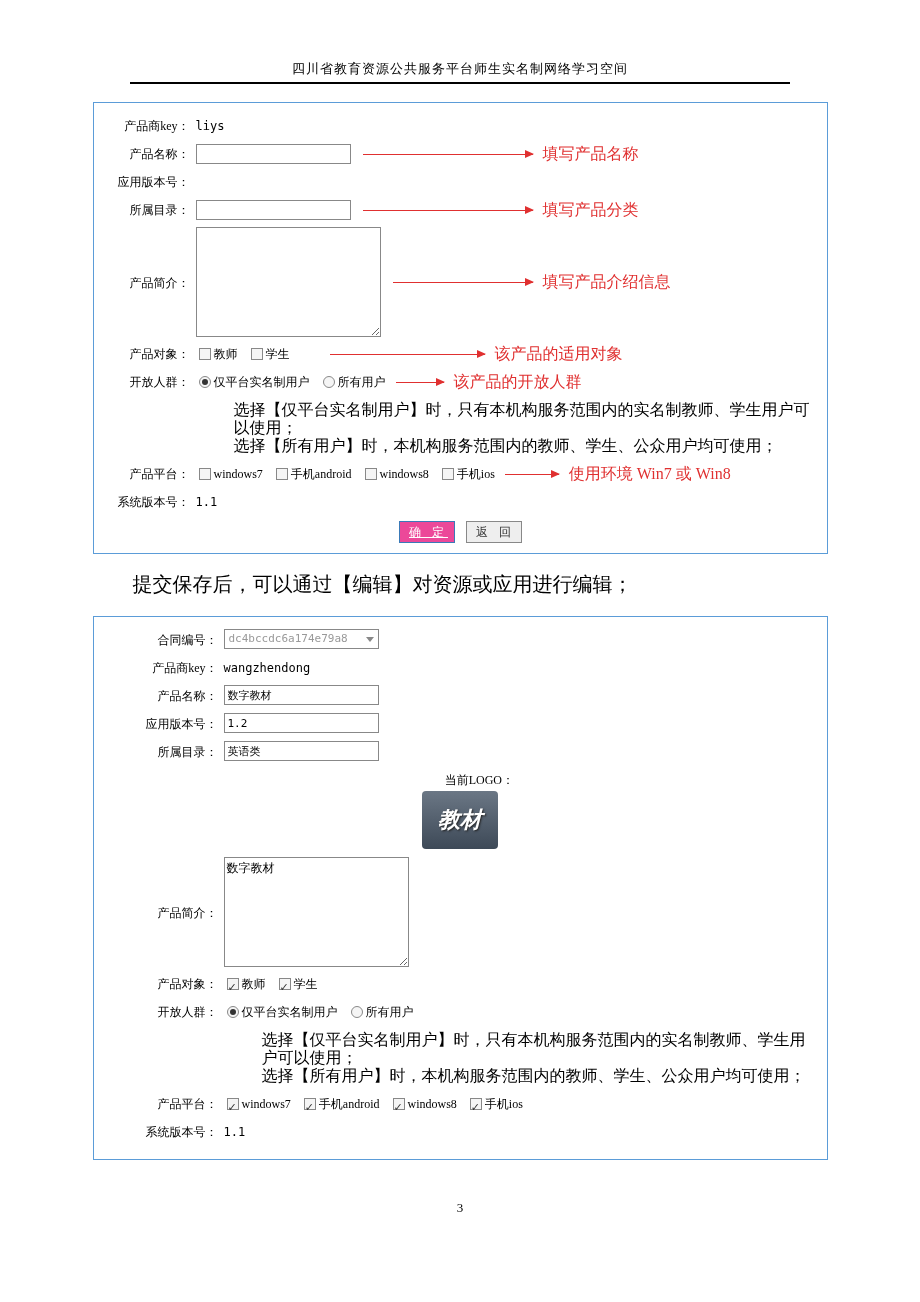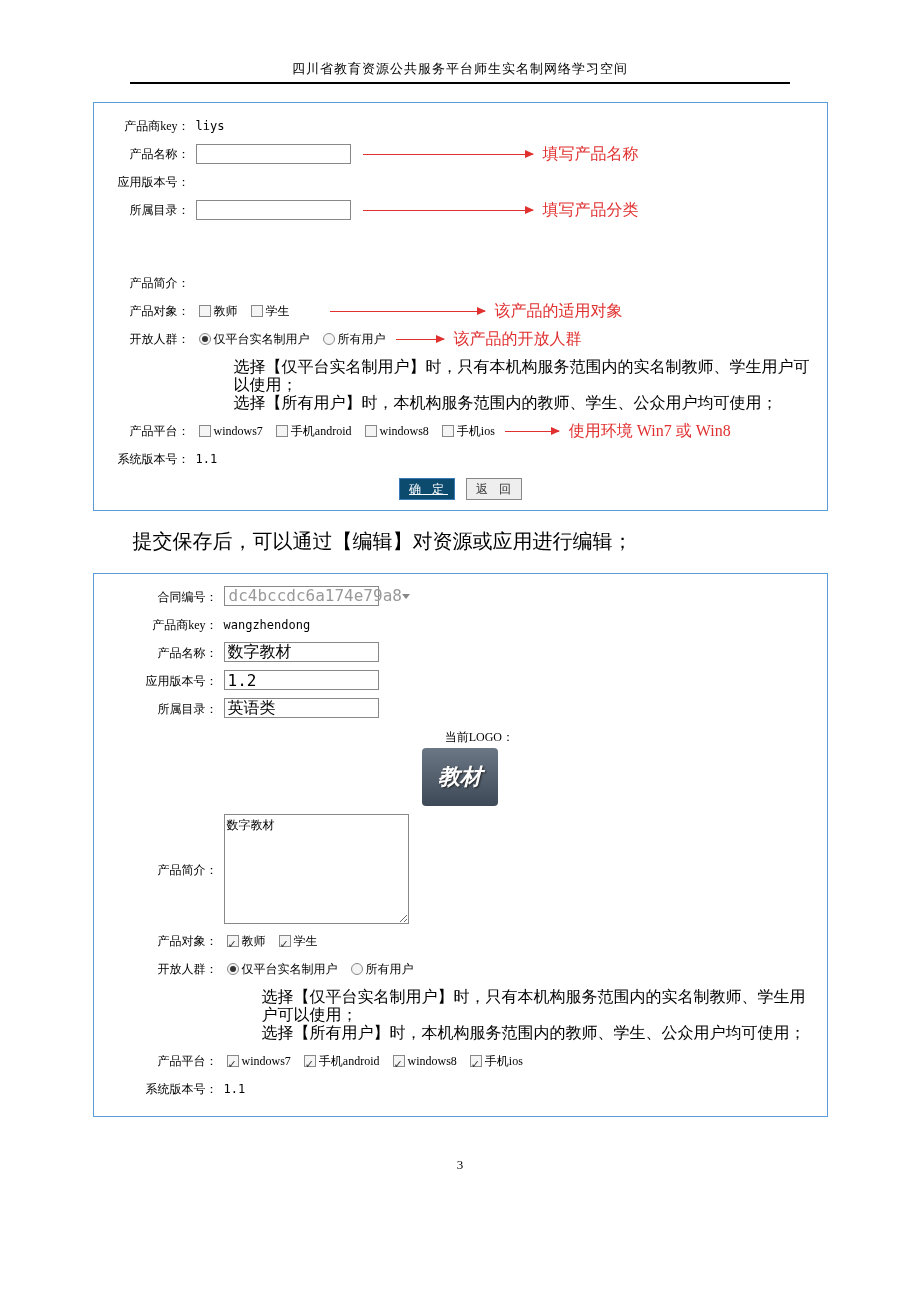--- a/index.html
+++ b/index.html
@@ -4,35 +4,35 @@
 <style>
 * { box-sizing: border-box; margin: 0; padding: 0; }
 body { font-family: SimSun, "宋体", serif; font-size: 12px; background: #fff; width: 920px; margin: 0 auto; padding: 60px 0; color: #000; }
 .page-header { text-align: center; font-size: 13px; letter-spacing: 1px; margin-bottom: 4px; }
 .header-line { width: 660px; height: 2px; margin: 0 auto 18px; border-top: 1px solid #000; border-bottom: 1px solid #000; }
 .form-panel { border: 1px solid #5b9cd8; width: 735px; margin: 0 auto 18px; padding: 12px 10px 10px 10px; position: relative; }
 .row { display: flex; align-items: flex-start; margin-bottom: 6px; line-height: 22px; }
 .lbl { width: 92px; text-align: right; padding-right: 6px; flex-shrink: 0; }
 .val { display: flex; align-items: center; flex-wrap: wrap; }
 .val-txt { font-family: SimSun, monospace; }
-input.text, .sel { border: 1px solid #888; height: 20px; padding: 0 3px; font-family: SimSun, monospace; font-size: 16px; background: #fff; }
+input.text, .sel { border: 1px solid #888; height: 20px; padding: 0 3px; font-family: SimSun, monospace; font-size: 11px; background: #fff; }
 input.text { width: 155px; }
 .sel { width: 155px; height: 20px; display: flex; align-items: center; justify-content: space-between; padding: 0 4px; color: #999; }
 .sel-arrow { width: 0; height: 0; border-left: 4px solid transparent; border-right: 4px solid transparent; border-top: 5px solid #888; }
 textarea.ta { border: 1px solid #888; width: 185px; height: 110px; resize: both; font-family: SimSun; font-size: 12px; padding: 2px; }
 .ck, .rd { width: 12px; height: 12px; border: 1px solid #888; display: inline-block; vertical-align: middle; position: relative; background: #f5f5f5; }
 .rd { border-radius: 50%; }
 .rd.checked::after { content: ""; position: absolute; top: 2px; left: 2px; width: 6px; height: 6px; border-radius: 50%; background: #333; }
 .ck.checked::after { content: "✓"; position: absolute; top: -3px; left: 0; font-size: 11px; color: #333; }
 .opt { display: inline-flex; align-items: center; margin-right: 10px; }
 .opt span { margin-left: 3px; }
 .note { margin-left: 130px; margin-top: 8px; margin-bottom: 8px; line-height: 18px; font-size: 16px; }
 .btn-row { text-align: center; margin-top: 8px; }
 .btn { display: inline-flex; align-items: center; justify-content: center; width: 56px; height: 22px; font-size: 12px; letter-spacing: 4px; padding-left: 4px; border: 1px solid #888; cursor: pointer; }
-.btn.primary { background: #0c4a6e; color: #fff; border-color: #3a7ab8; text-decoration: underline; }
+.btn.primary { background: #ec4899; color: #fff; border-color: #3a7ab8; text-decoration: underline; }
 .btn.default { background: #eee; color: #333; }
 .arrow-line { display: inline-block; height: 1px; background: #e03030; position: relative; vertical-align: middle; }
 .arrow-line::after { content: ""; position: absolute; right: -1px; top: -4px; width: 0; height: 0; border-left: 9px solid #e03030; border-top: 4.5px solid transparent; border-bottom: 4.5px solid transparent; }
 .anno { color: #e03030; font-size: 16px; margin-left: 10px; white-space: nowrap; }
 .body-text { font-size: 20px; font-family: SimSun, serif; margin: 18px auto 20px; width: 735px; text-indent: 2em; line-height: 24px; }
 .logo-box { width: 76px; height: 58px; background: linear-gradient(#6b7785,#3d4957); border-radius: 4px; display: flex; align-items: center; justify-content: center; color: #fff; font-size: 22px; font-weight: bold; font-family: "Microsoft YaHei", sans-serif; font-style: italic; text-shadow: 1px 1px 2px #222; }
 .page-num { text-align: center; margin-top: 40px; font-size: 13px; }
 .row.tall { align-items: center; flex-direction: column; }
 .row.tall .lbl { padding-top: 0; }
 .row.tarow .lbl { padding-top: 45px; }
@@ -67,20 +67,25 @@
     <div class="lbl">所属目录：</div>
     <div class="val">
       <input class="text" value="" style="">
       <span class="arrow-line" style="width:170px;margin-left:12px;"></span>
       <span class="anno">填写产品分类</span>
     </div>
   </div>
 
   <div class="row tarow">
     <div class="lbl">产品简介：</div>
+    <div class="val" style="align-items:center;">
+      <textarea class="ta" style=""></textarea>
+      <span class="arrow-line" style="width:140px;margin-left:12px;"></span>
+      <span class="anno">填写产品介绍信息</span>
+    </div>
   </div>
 
   <div class="row" style="margin-top:6px;">
     <div class="lbl">产品对象：</div>
     <div class="val">
       <span class="opt">
           <span class="ck"></span>
           <span>教师</span>
         </span>
       <span class="opt">

